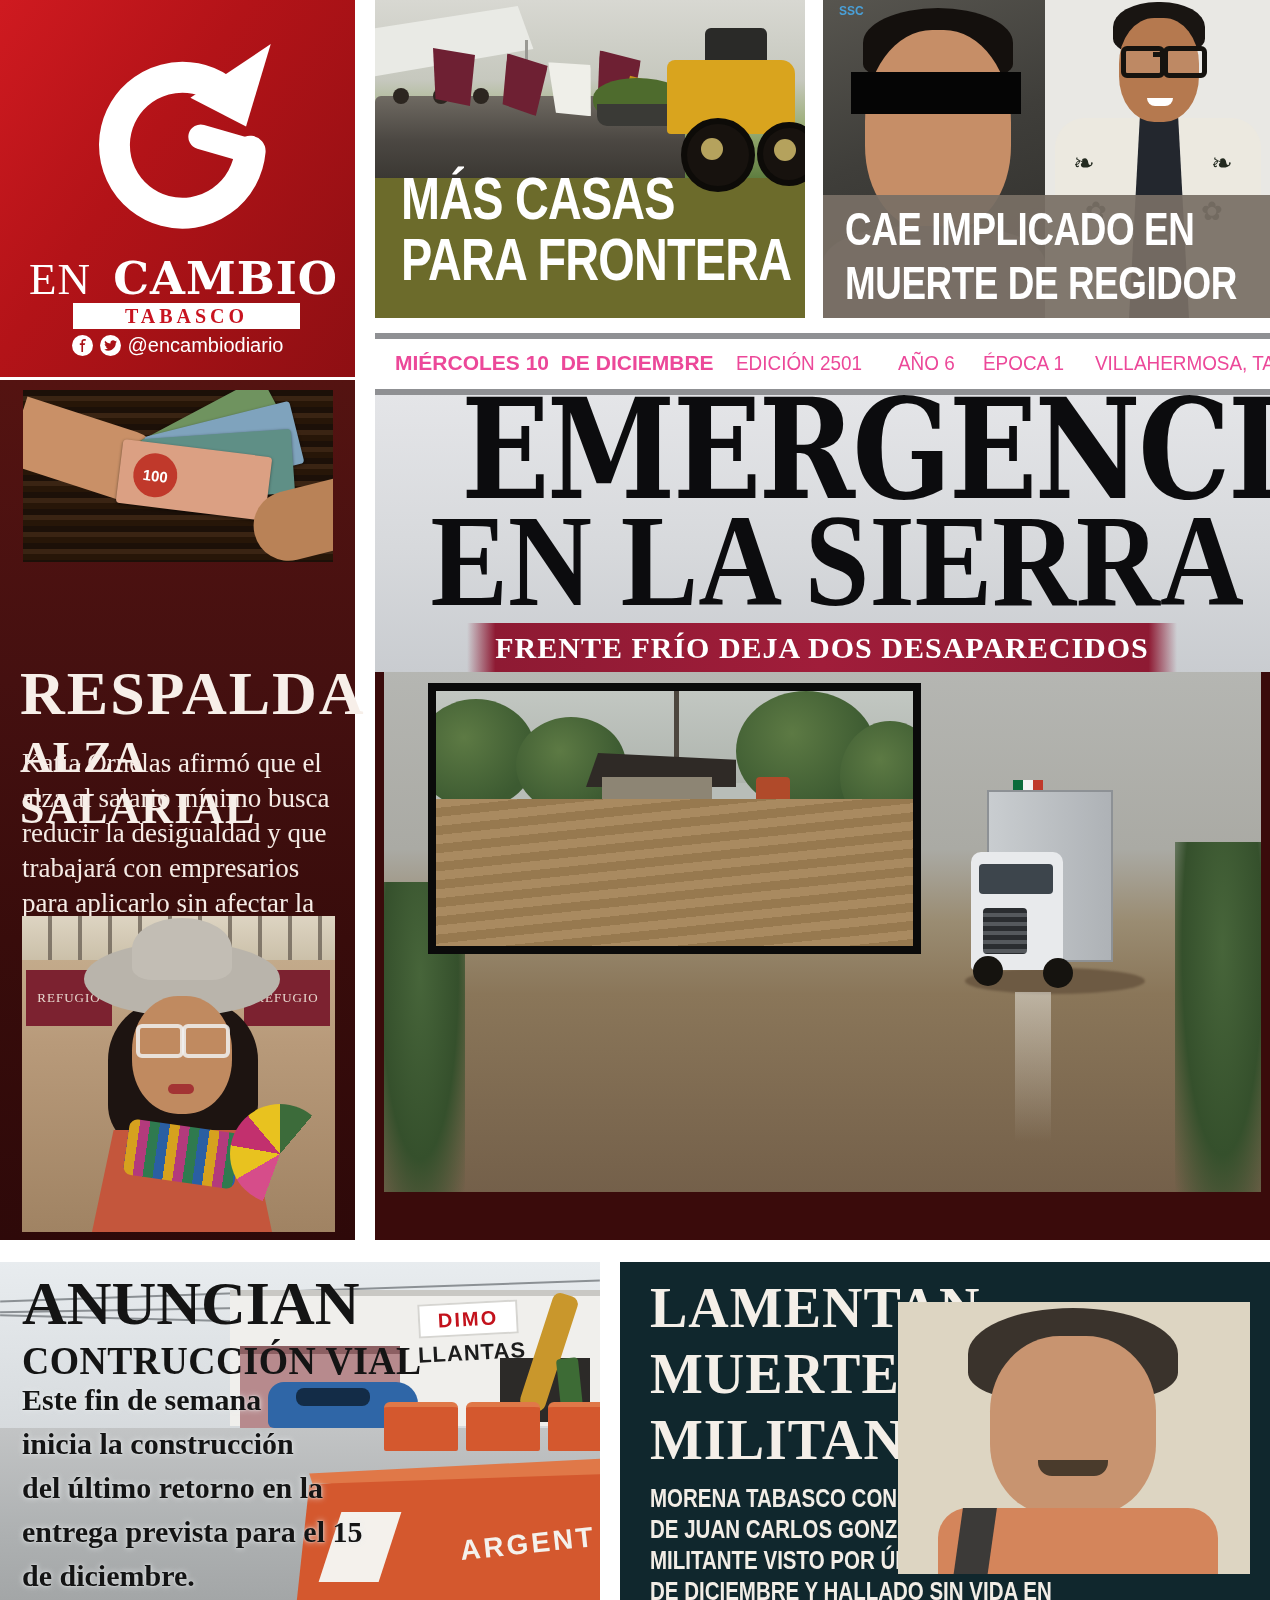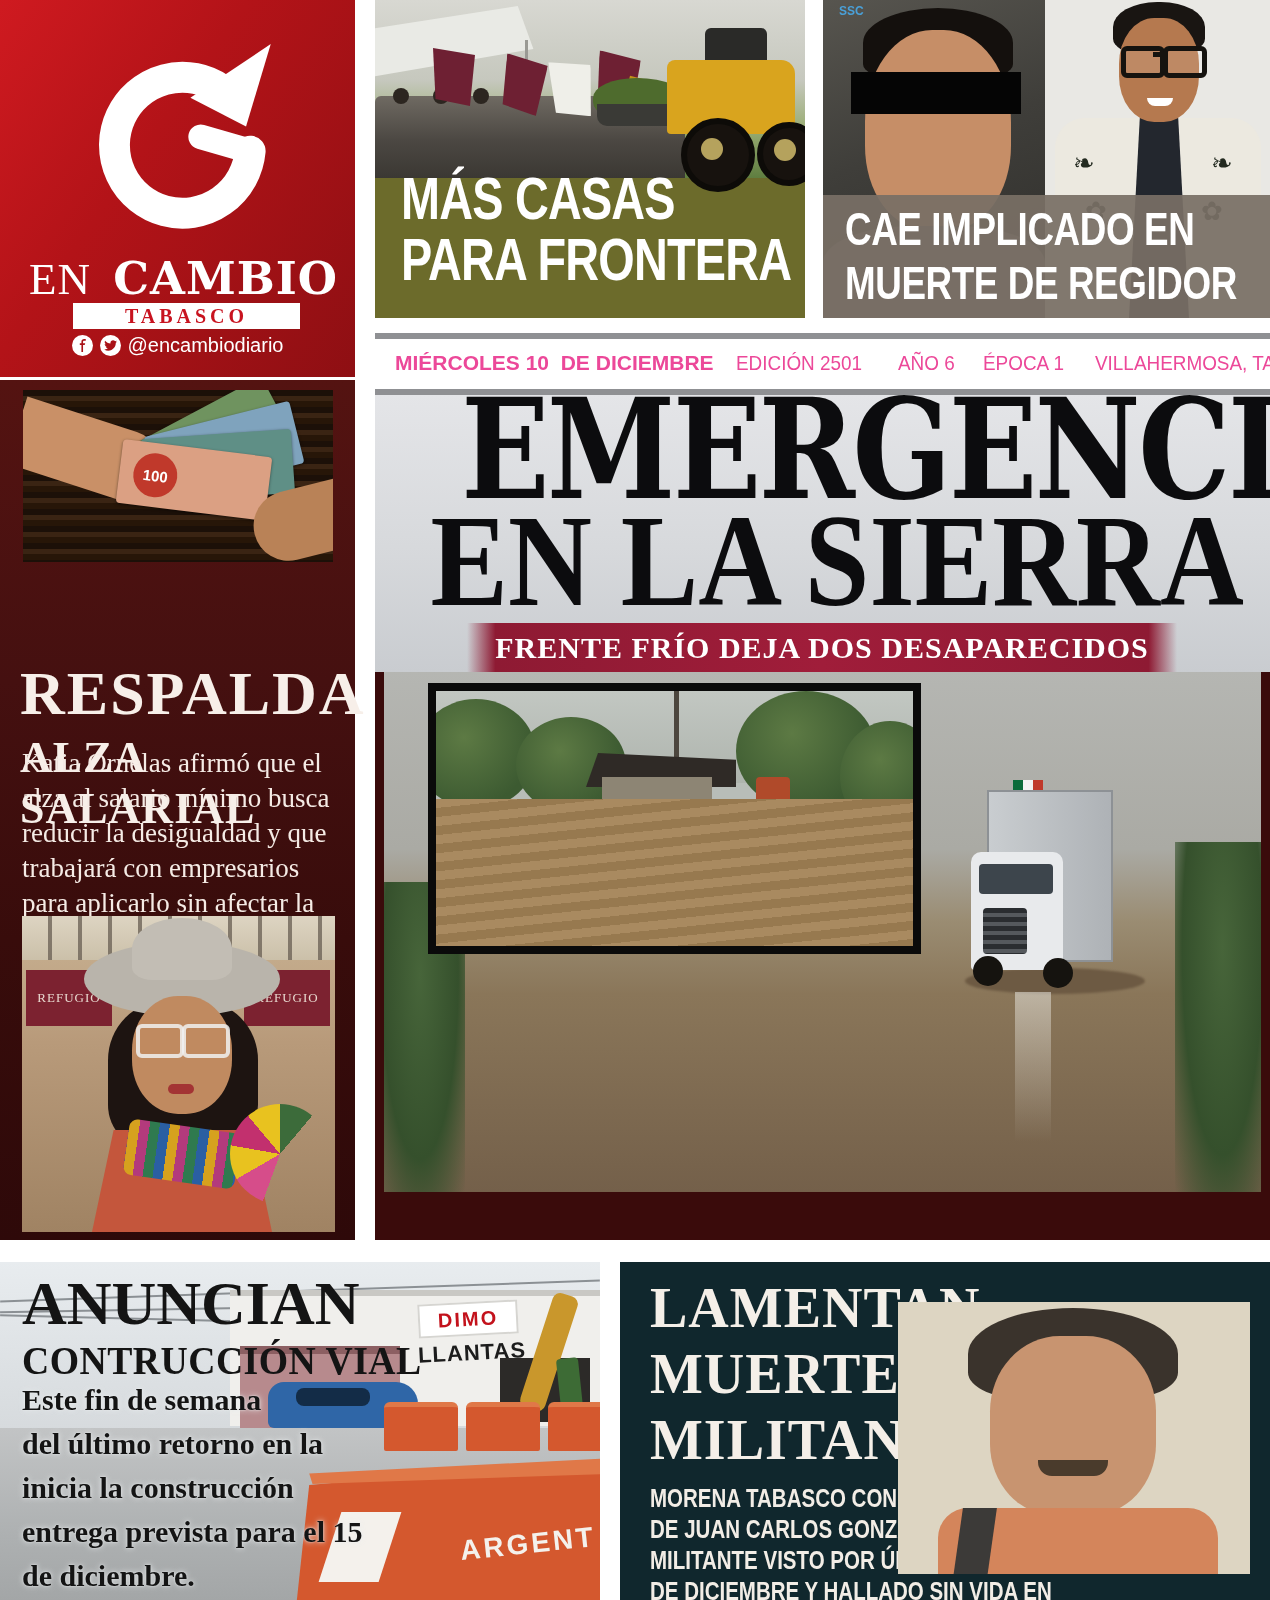--- a/index.html
+++ b/index.html
@@ -405,22 +405,22 @@
     <div class="abs barrier-big"></div>
     <div class="abs barrier-ridge"></div>
     <div class="abs b-stripe"></div>
     <div class="abs c-argent">ARGENT</div>
     <div class="abs c-h1">ANUNCIAN</div>
     <div class="abs c-h2">
       <span class="cond">CONTRUCCIÓN VIAL</span>
     </div>
     <div class="abs c-body">
       <div>Este fin de semana</div>
+      <div>inicia la construcción</div>
       <div>del último retorno en la</div>
-      <div>inicia la construcción</div>
       <div>entrega prevista para el 15</div>
       <div>de diciembre.</div>
     </div>
   </div>
 
   <div class="abs milit">
     <div class="abs m-h" style="top:14px;">LAMENTAN</div>
     <div class="abs m-h" style="top:80px;">MUERTE DE</div>
     <div class="abs m-h" style="top:146px;">MILITANTE</div>
     <div class="abs m-b" style="top:222px;"><span class="cond">MORENA TABASCO CONFIRMÓ LA MUERTE</span></div>

